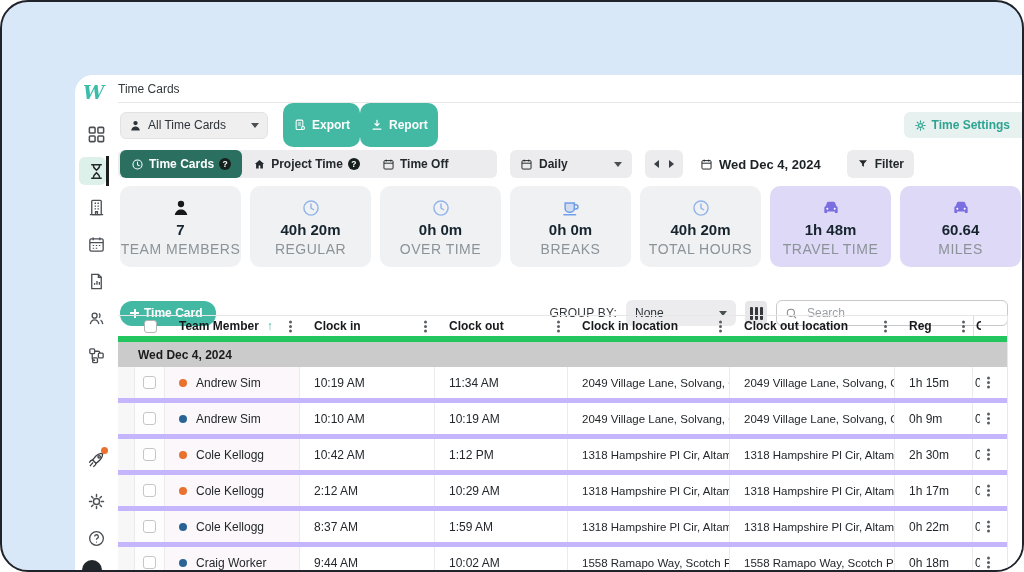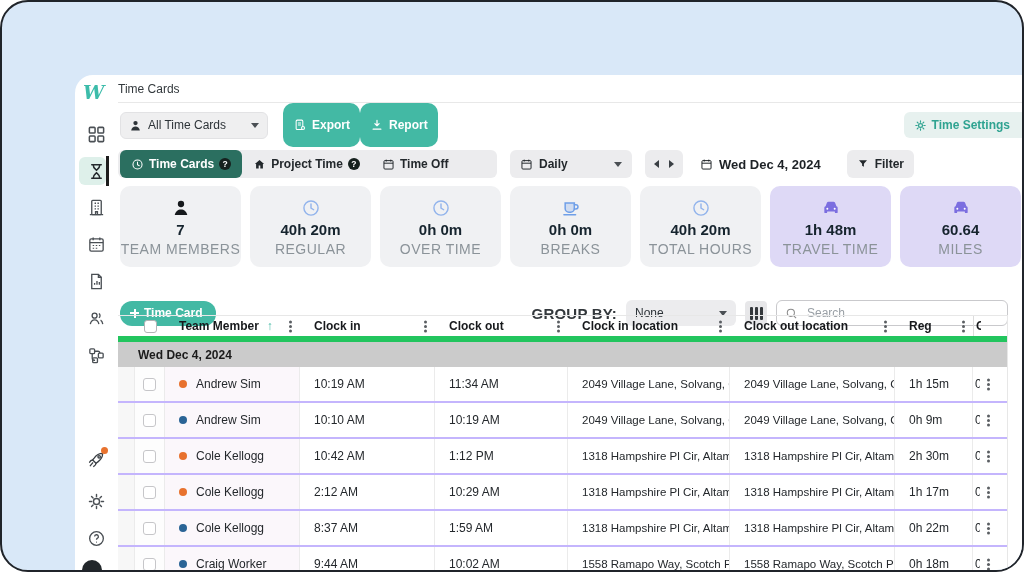--- a/index.html
+++ b/index.html
@@ -79,21 +79,21 @@
   .stat .val{font-size:15px;font-weight:bold;color:#16242e}
   .stat .lab{font-size:14px;color:#8b9399;letter-spacing:.5px}
 
   
   .actions{position:absolute;top:224px;left:0;right:0;height:28px;display:flex;align-items:center}
   .btn-add{margin-left:2px;height:25px;border-radius:12px;padding:0 14px 0 10px}
   .plus{position:relative;width:9px;height:9px}
   .plus::before,.plus::after{content:"";position:absolute;background:#fff}
   .plus::before{left:4px;top:0;width:1.8px;height:9px}
   .plus::after{left:0;top:3.6px;width:9px;height:1.8px}
-  .groupby-lab{margin-left:auto;font-size:15px;font-weight:bold;color:#33383c;letter-spacing:.2px}
+  .groupby-lab{margin-left:auto;font-size:12px;font-weight:normal;color:#33383c;letter-spacing:.2px}
   .groupby-select{margin-left:9px;width:110px;height:26px;background:var(--chip);border-radius:6px;
         display:flex;align-items:center;padding:0 9px;font-size:12px;color:#2d3338;cursor:pointer}
   .groupby-select .txt{flex:1}
   .colbtn{margin-left:9px;width:22px;height:24px;background:#e7e7e9;border-radius:4px;
         display:flex;align-items:center;justify-content:center;gap:2px;cursor:pointer}
   .colbtn i{width:3px;height:13px;background:#34383c;border-radius:1px}
   .searchbox{margin-left:9px;width:232px;height:26px;margin-right:16px;border:1px solid #c9c9cc;
         border-radius:6px;display:flex;align-items:center;padding:0 8px;background:#fff}
   .searchbox svg{width:13px;height:13px;flex:none}
   .searchbox input{border:none;outline:none;flex:1;margin-left:7px;font-size:12px;color:#333;
@@ -107,21 +107,21 @@
   .thead{height:26px;border-bottom:6px solid #22c55e}
   .th{display:flex;align-items:center;font-weight:bold;color:#17191c;padding:0 8px 0 14px;white-space:nowrap}
   .th .sp{flex:1}
   .th.chk{padding:0;justify-content:center}
   .th.clipcol{border-left:1px solid #dcdcdc;padding:0 0 0 2px}
   .kebab{width:3px;height:3px;border-radius:50%;background:#5a5e62;display:inline-block;
         box-shadow:0 -4.5px 0 #5a5e62,0 4.5px 0 #5a5e62;flex:none;cursor:pointer}
   .sortup{color:var(--teal);font-size:12px;font-weight:bold;margin:0 6px 0 8px}
   .group-row{height:25px;background:#cbcbcb;display:flex;align-items:center;padding-left:20px;
         font-weight:bold;color:#1b1b1b;font-size:12px}
-  .trow{height:36px;border-bottom:2px solid #c4b5fd}
+  .trow{height:36px;border-bottom:5px solid #c4b5fd}
   .tc{display:flex;align-items:center;padding:0 8px 0 14px;border-right:1px solid #ebebeb;
       white-space:nowrap;overflow:hidden;color:#24282c}
   .tc.gutter{background:#f7f7f7;padding:0}
   .tc.chk{padding:0;justify-content:center;background:#fdfdfd}
   .tc.member{background:#fbf7fb;gap:9px;font-size:12px}
   .tc.loc{font-size:11.5px;padding-right:4px}
   .tc.last{border-right:none;padding:0 0 0 2px;gap:7px}
   .dot{width:8px;height:8px;border-radius:50%;flex:none}
   .clip{display:inline-block;width:5px;overflow:hidden;flex:none}
   input[type=checkbox]{appearance:none;-webkit-appearance:none;width:13px;height:13px;

